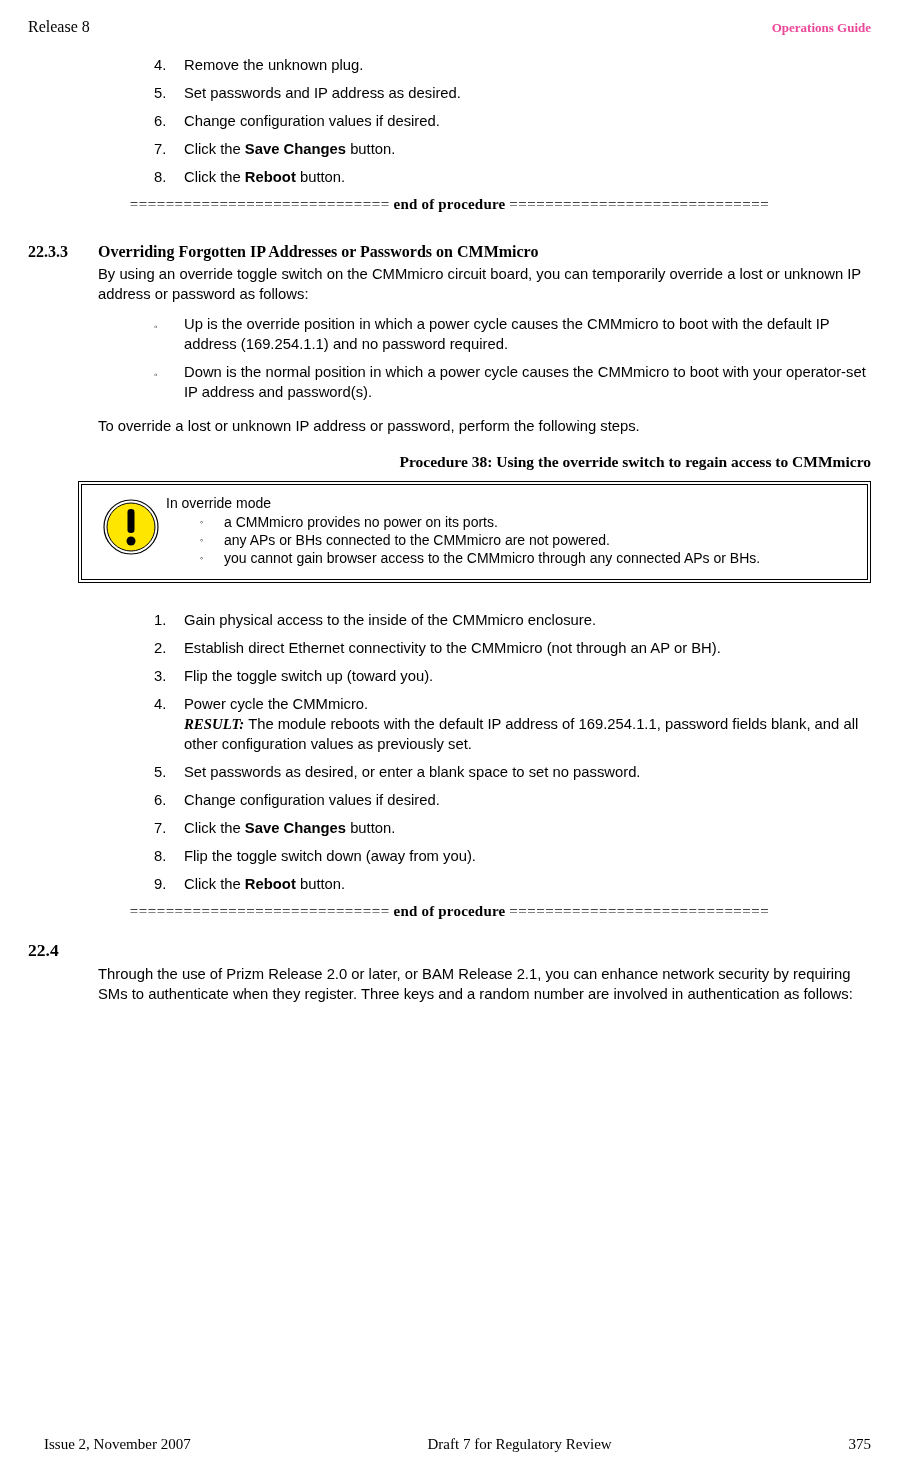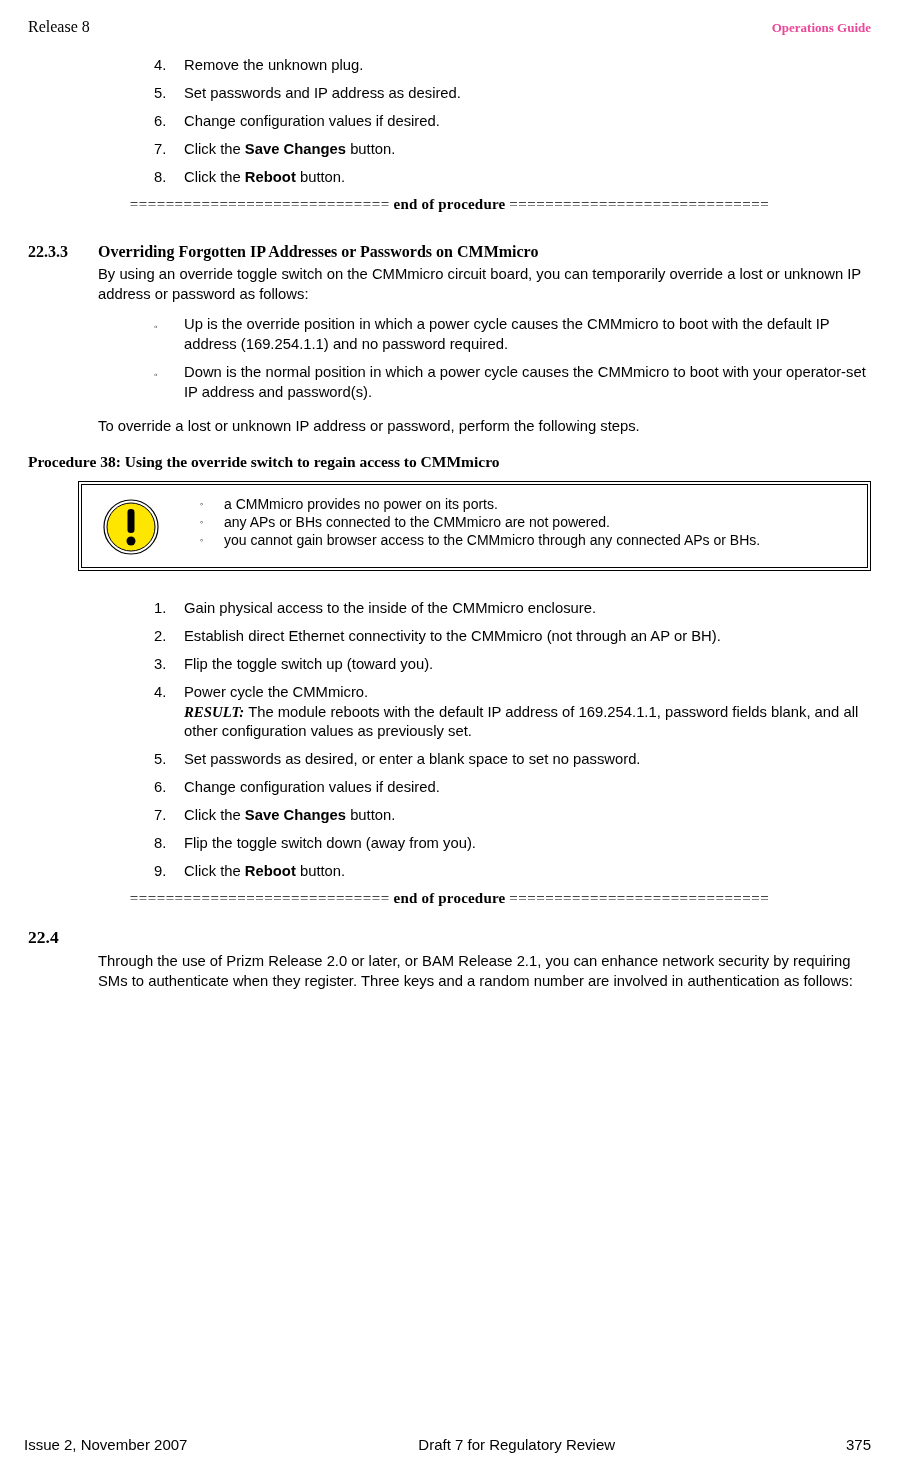--- a/index.html
+++ b/index.html
@@ -74,21 +74,21 @@
     display: flex;
     margin-bottom: 8px;
     line-height: 1.35;
   }
   .circle-list .bullet {
     min-width: 30px;
     font-size: 10px;
     padding-top: 5px;
   }
   .proc-title {
-    text-align: left;
+    text-align: right;
     font-family: "Times New Roman", serif;
     font-weight: bold;
     font-size: 15.5px;
     margin-top: 16px;
     margin-bottom: 10px;
   }
   .callout-outer {
     margin-left: 50px;
     margin-right: 0px;
     border: 4px double #000;
@@ -139,25 +139,25 @@
     font-weight: bold;
     font-size: 17.5px;
     margin-top: 20px;
     margin-bottom: 4px;
     display: flex;
   }
   .h2-heading .secnum { min-width: 54px; }
   .bottom-footer {
     position: absolute;
     bottom: 20px;
-    left: 24px;
+    left: 44px;
     right: 28px;
     display: flex;
     justify-content: space-between;
-    font-family: Liberation Sans, sans-serif;
+    font-family: Liberation Serif, serif;
     font-size: 15px;
   }
   .bold { font-weight: bold; }
 </style>
 </head>
 <body>
 
 <div class="top-header">
   <span class="top-left">Release 8</span>
   <span class="top-right">Operations Guide</span>
@@ -218,20 +218,21 @@
     <div class="callout-inner">
       <div class="callout-icon">
         <svg width="56" height="56" viewBox="0 0 56 56">
           <circle cx="28" cy="28" r="24" fill="#ffe600" stroke="#000" stroke-width="1"></circle>
           <circle cx="28" cy="28" r="27" fill="none" stroke="#000" stroke-width="1.2"></circle>
           <rect x="24.5" y="10" width="7" height="24" rx="3.2" fill="#000"></rect>
           <circle cx="28" cy="42" r="4.5" fill="#000"></circle>
         </svg>
       </div>
       <div class="callout-text">
+        <div class="sub">In override mode</div>
         <div class="callout-inner-list" id="callout-bullets">
             <div class="item">
               <span class="bullet">◦</span>
               <span>a CMMmicro provides no power on its ports.</span>
             </div>
             <div class="item">
               <span class="bullet">◦</span>
               <span>any APs or BHs connected to the CMMmicro are not powered.</span>
             </div>
             <div class="item">

